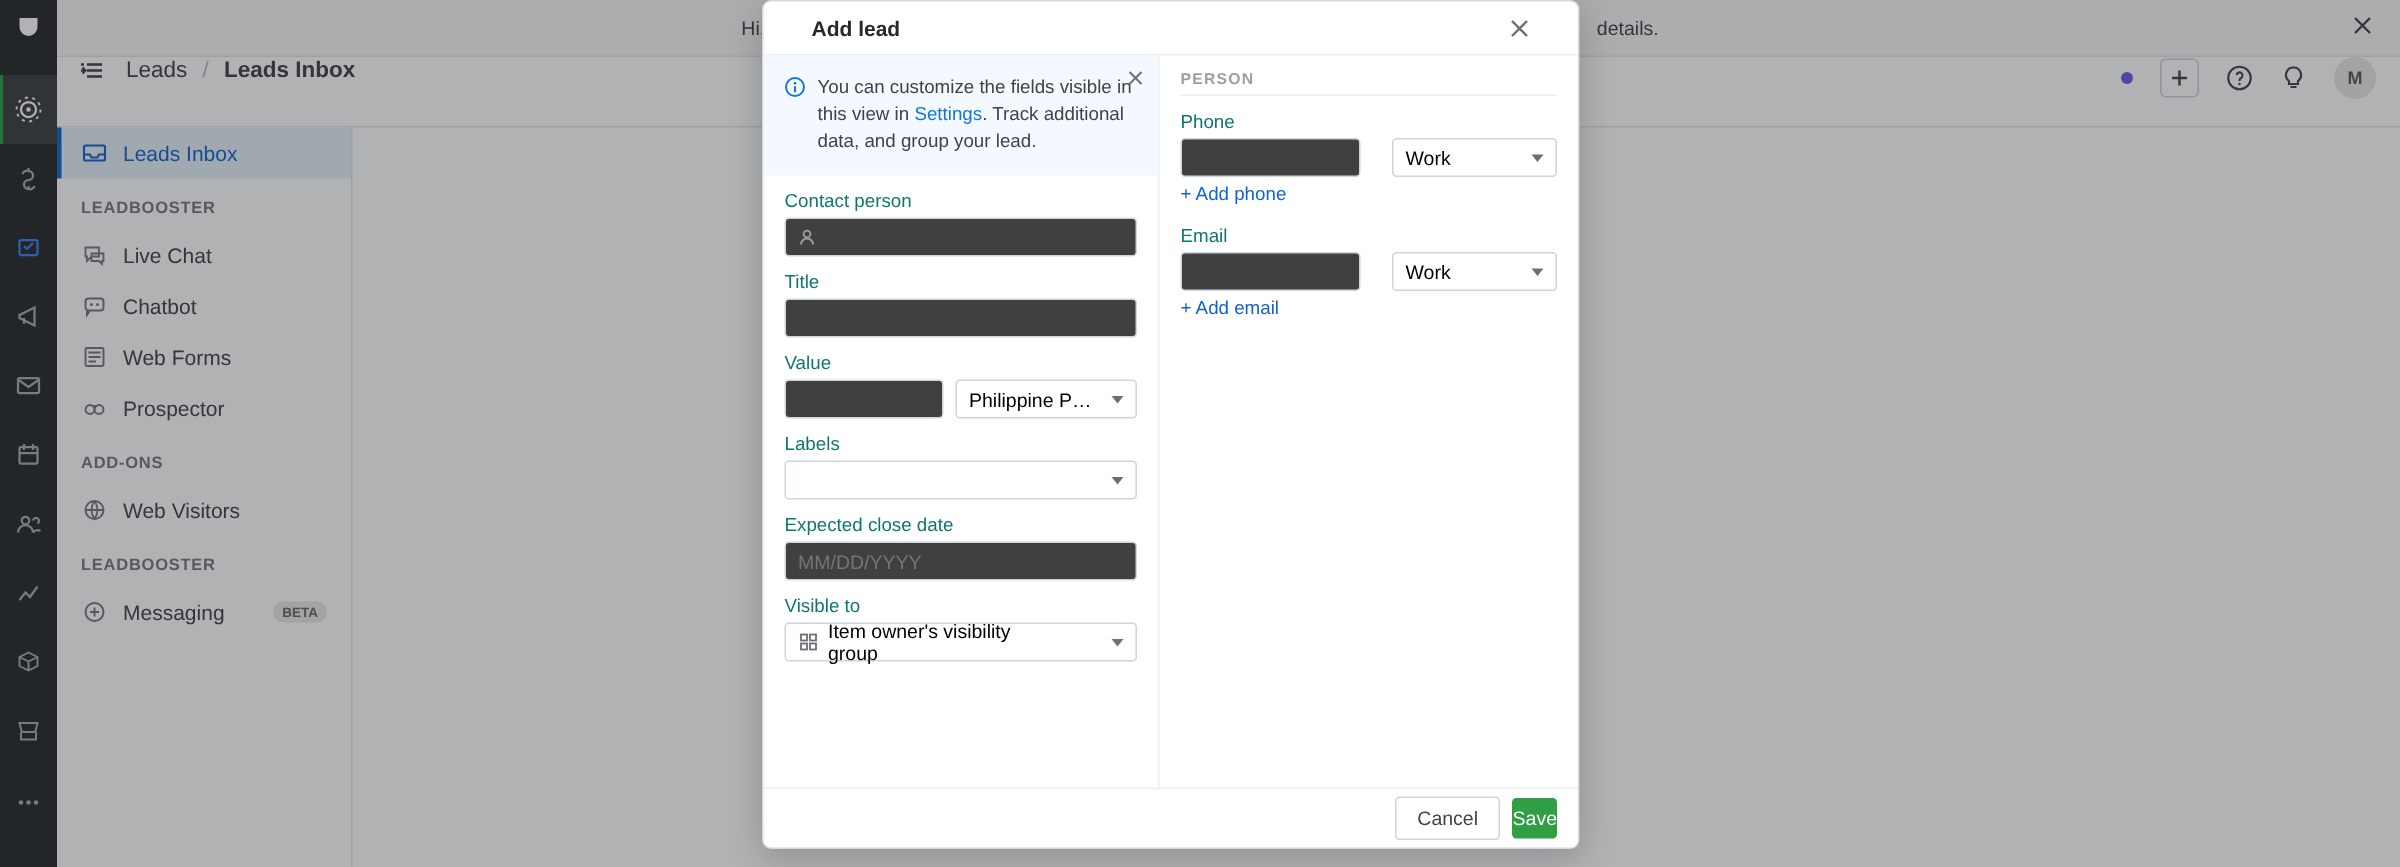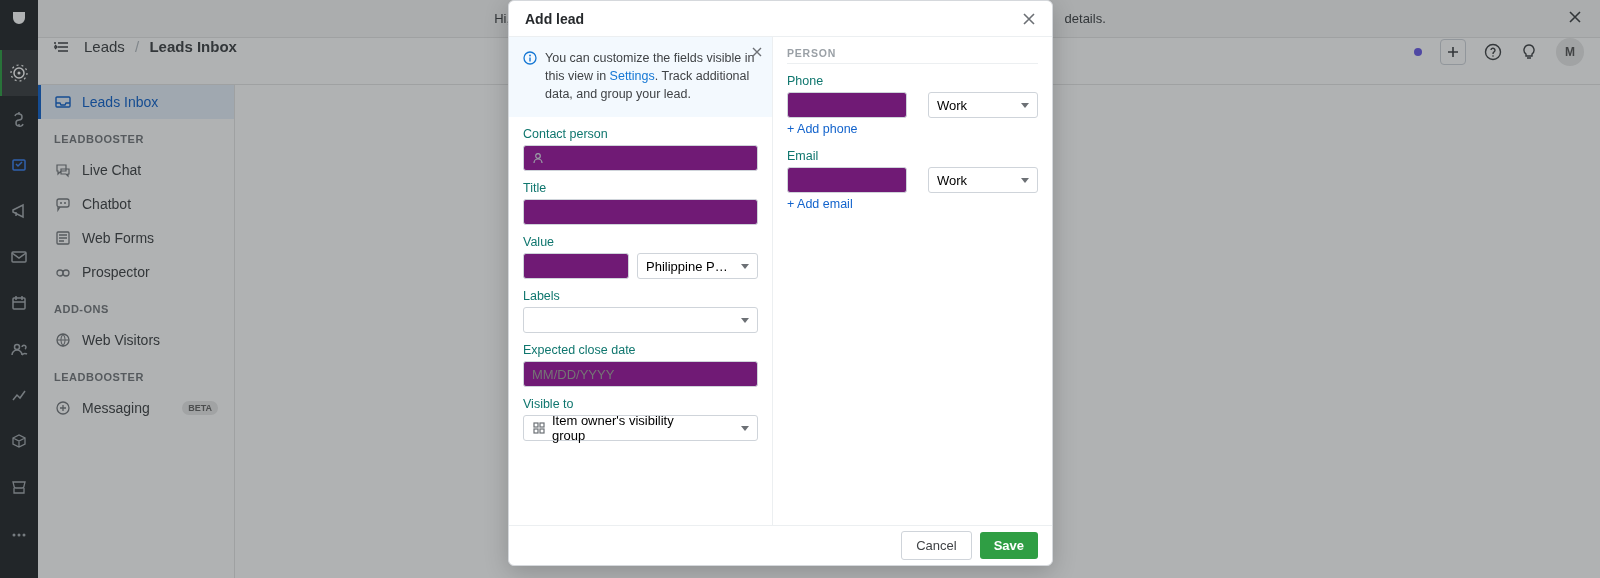--- a/index.html
+++ b/index.html
@@ -47,52 +47,52 @@
 .cards { display:flex; gap:30px; justify-content:center; }
 .card { width:360px; text-align:left; }
 .card h3 { font-size:15px; font-weight:600; display:flex; align-items:center; gap:8px; }
 .card .addon { font-size:9px; font-weight:700; color:#9b9b9b; border:1px solid #d5d5d5; padding:1px 6px; border-radius:9px; }
 .card p { font-size:13px; color:#6c7075; margin:8px 0 14px; line-height:1.4; }
 .card .btn { display:inline-block; padding:8px 14px; border-radius:4px; font-size:13px; font-weight:500; cursor:pointer; }
 .card .btn.green { background:#2f9e44; color:#fff; }
 
 .overlay { position: absolute; inset: 0; background: rgba(30,34,38,.35); z-index: 50; }
 .modal { position: absolute; left: 508px; top: 0; width: 545px; height: 566px; background:#fff; border:1px solid #d5d8dc; border-radius:6px; box-shadow: 0 6px 24px rgba(0,0,0,.2); z-index: 60; display:flex; flex-direction:column; }
-.modal-head { height:36px; display:flex; align-items:center; padding:0 16px; border-bottom:1px solid #eceff1; }
+.modal-head { height:36px; display:flex; align-items:center; padding:0 32px; border-bottom:1px solid #eceff1; }
 .modal-head h4 { font-size:14px; font-weight:600; color:#26292c; }
 .modal-head .close { margin-left:auto; color:#6c7075; cursor:pointer; }
 .modal-body { flex:1; display:flex; overflow:hidden; }
 .modal-left { width: 264px; border-right:1px solid #eceff1; display:flex; flex-direction:column; overflow-y:auto; }
 .info-box { background:#f3f9fe; padding:12px 14px 14px; position:relative; font-size:12.5px; color:#404346; line-height:1.45; }
 .info-box .info-icon { color:#1477d4; position:absolute; left:14px; top:14px; }
 .info-box .text { margin-left:22px; }
 .info-box .close-sm { position:absolute; right:10px; top:10px; color:#6c7075; cursor:pointer; }
 .info-box a { color:#1477d4; text-decoration:none; }
 .form { padding: 10px 14px; }
 .field { margin-bottom: 10px; }
 .field label { display:block; font-size:12.5px; color:#0f766e; margin-bottom:4px; }
-.input { width:100%; height:26px; border:1px solid #cfd4da; border-radius:3px; padding:0 8px; font-size:13px; background:#701a75; display:flex; align-items:center; position:relative; }
+.input { width:100%; height:26px; border:1px solid #cfd4da; border-radius:3px; padding:0 8px; font-size:13px; background:#404040; display:flex; align-items:center; position:relative; }
 .input.with-icon { padding-left:26px; }
 .input .leading { position:absolute; left:7px; top:5px; color:#9aa0a6; }
 .row { display:flex; gap:8px; }
 .row .input { flex:1; }
 .select { width:120px; height:26px; border:1px solid #cfd4da; border-radius:3px; padding:0 8px; font-size:13px; background:#fff; display:flex; align-items:center; justify-content:space-between; cursor:pointer; }
 .full-select { width:100%; height:26px; border:1px solid #cfd4da; border-radius:3px; padding:0 8px; font-size:13px; background:#fff; display:flex; align-items:center; justify-content:space-between; cursor:pointer;gap:32px; }
 .caret { width:0; height:0; border-left:4px solid transparent; border-right:4px solid transparent; border-top:5px solid #6c7075; }
 
 .modal-right { flex:1; padding: 10px 14px; }
 .legend { font-size:10.5px; font-weight:700; letter-spacing:.8px; color:#9aa0a6; padding-bottom:4px; border-bottom:1px solid #eceff1; margin-bottom:10px; }
 .add-link { font-size:12.5px; color:#1263cc; cursor:pointer; margin-top:4px; display:inline-block; }
 .phone-row, .email-row { display:flex; gap:21px;justify-content:space-between; }
 .phone-row .input, .email-row .input { flex:1; }
 .phone-row .select, .email-row .select { width:110px; }
 
 .modal-foot { height:40px; border-top:1px solid #eceff1; display:flex; align-items:center; justify-content:flex-end; gap:8px; padding:0 14px; }
 .btn-plain { padding:6px 14px; font-size:13px; border:1px solid #cfd4da; background:#fff; border-radius:3px; cursor:pointer; color:#404346; }
-.btn-primary { padding:6px 14px; font-size:13px; background:#2f9e44; color:#fff; border:none; border-radius:3px; cursor:pointer; font-weight:700; }
+.btn-primary { padding:6px 0; font-size:13px; background:#2f9e44; color:#fff; border:none; border-radius:3px; cursor:pointer; font-weight:400; }
 
 svg { display:block; }
 .ellipsis { white-space:nowrap; overflow:hidden; text-overflow:ellipsis; }
 </style>
 </head>
 <body>
 
 <div class="top-banner">
   <span>Hi, M</span>
   <span style="margin-left:540px">details.</span>

